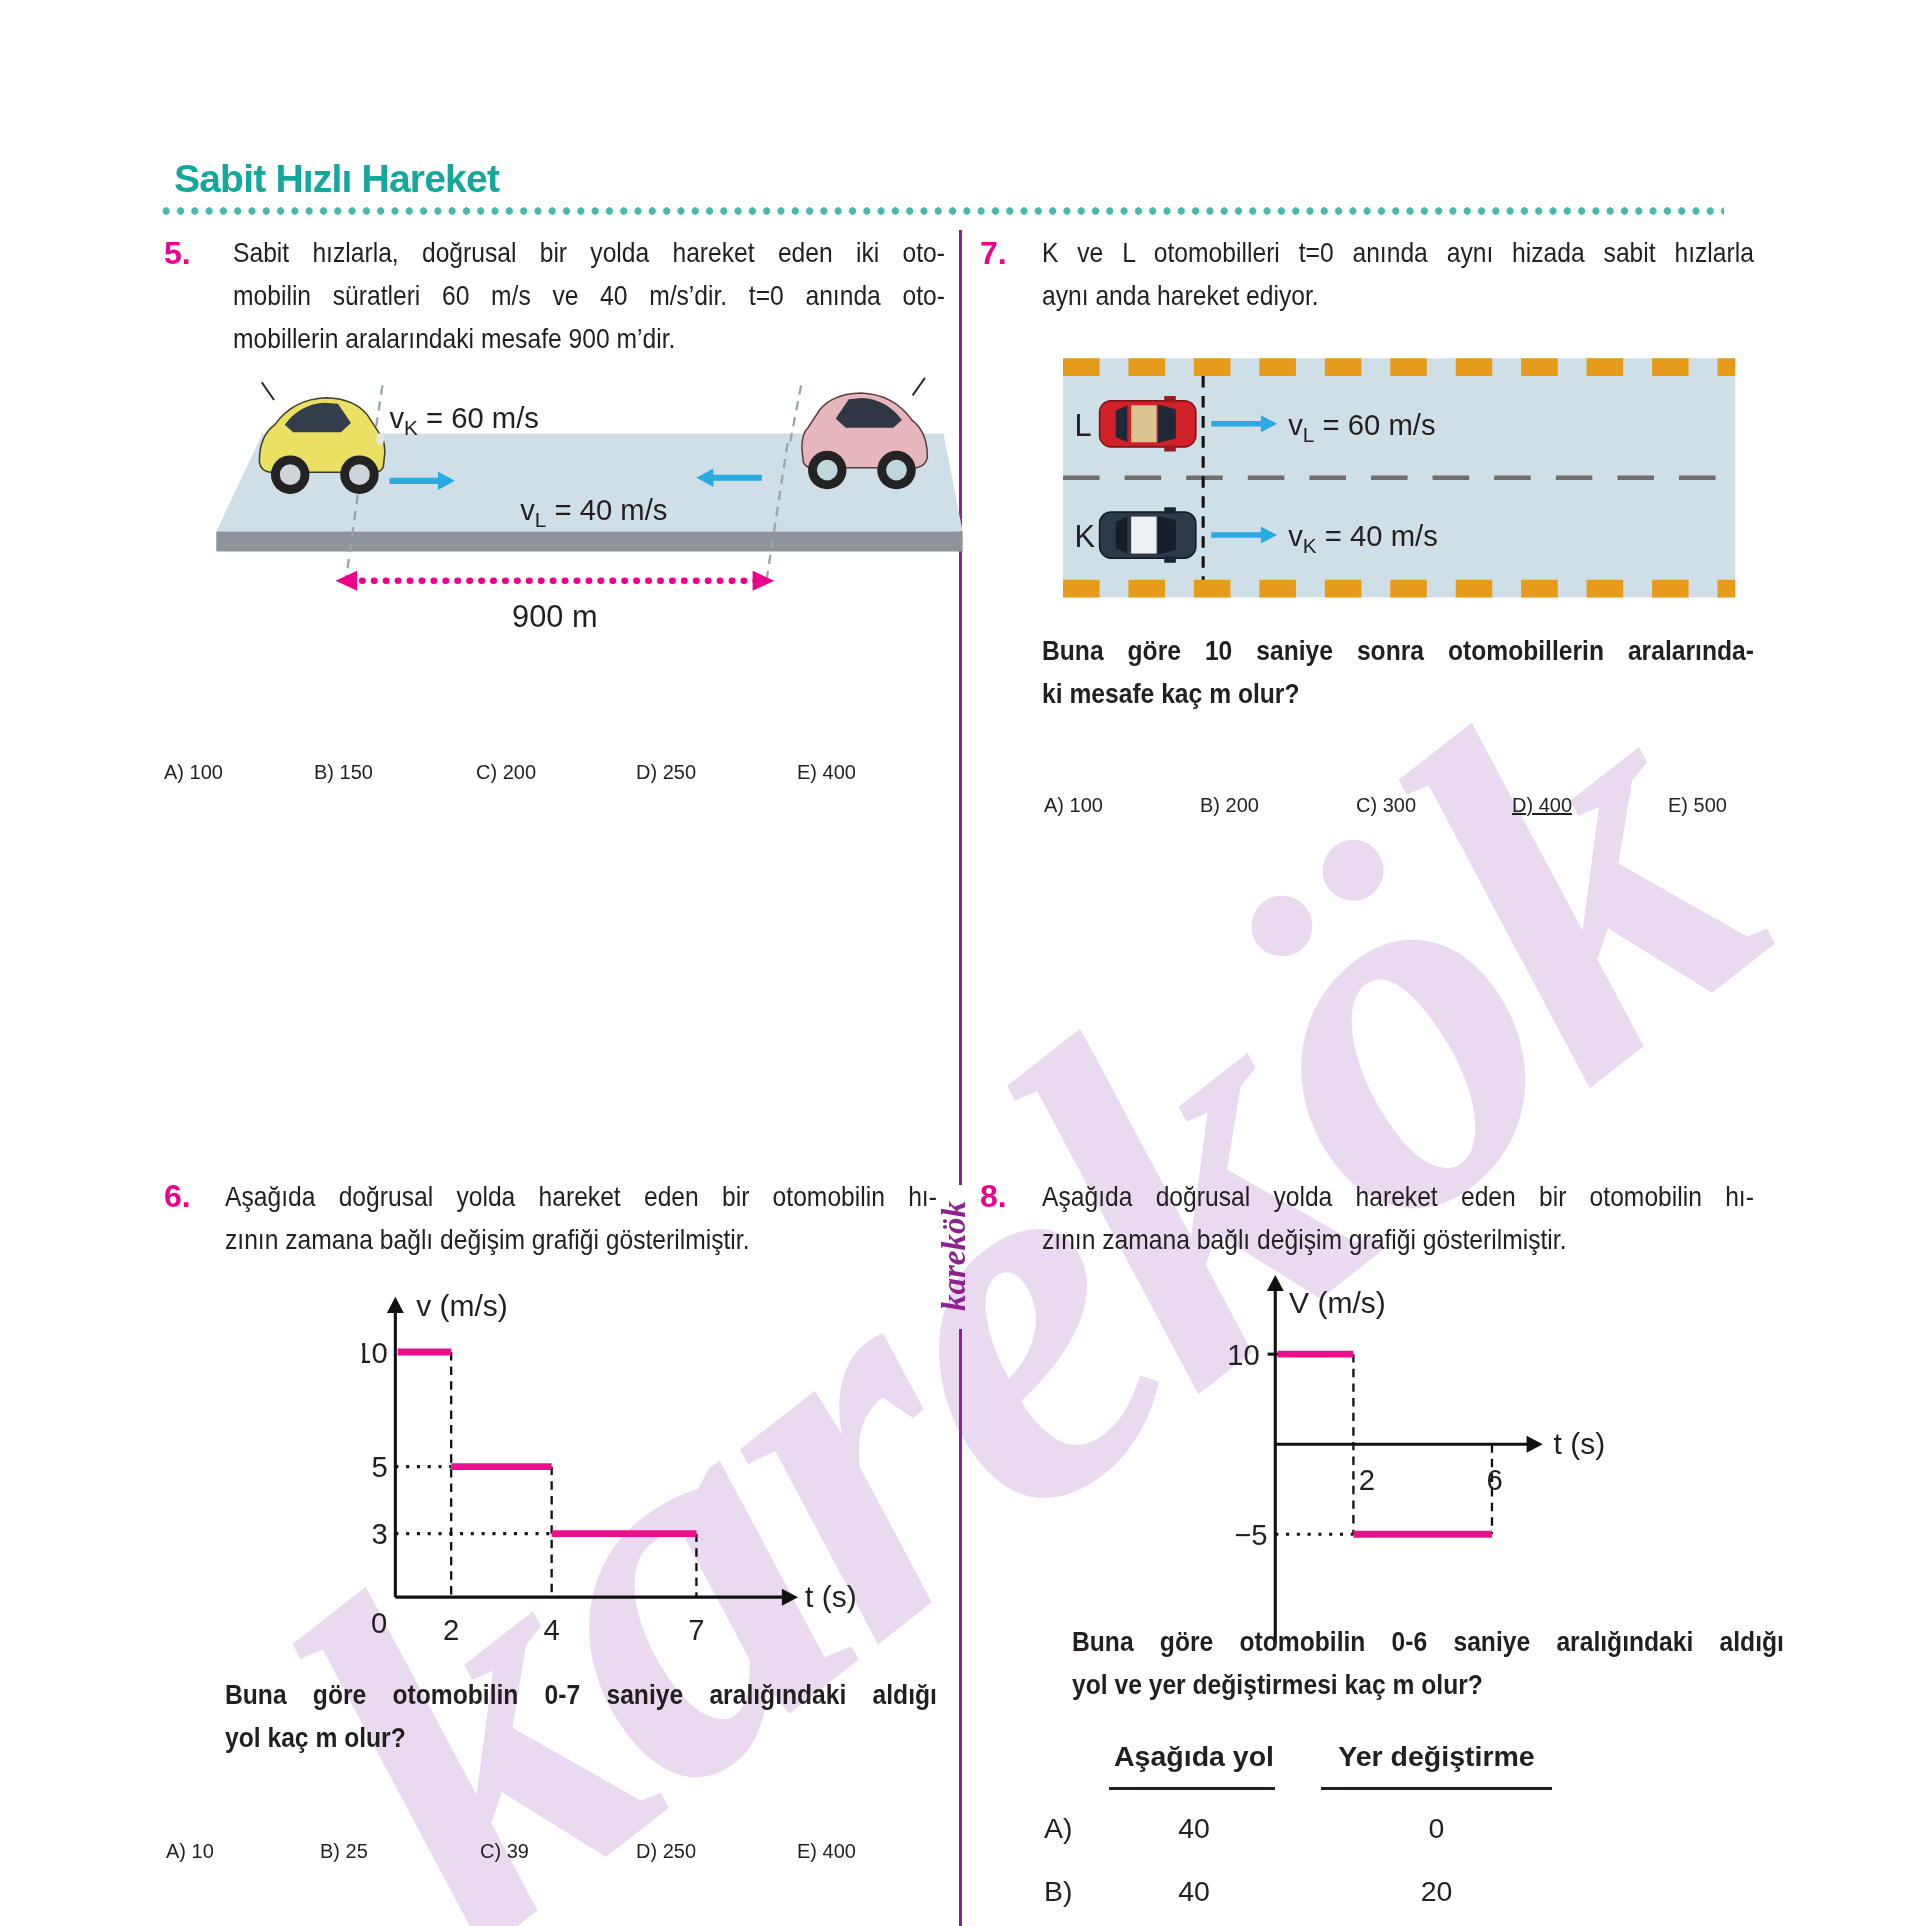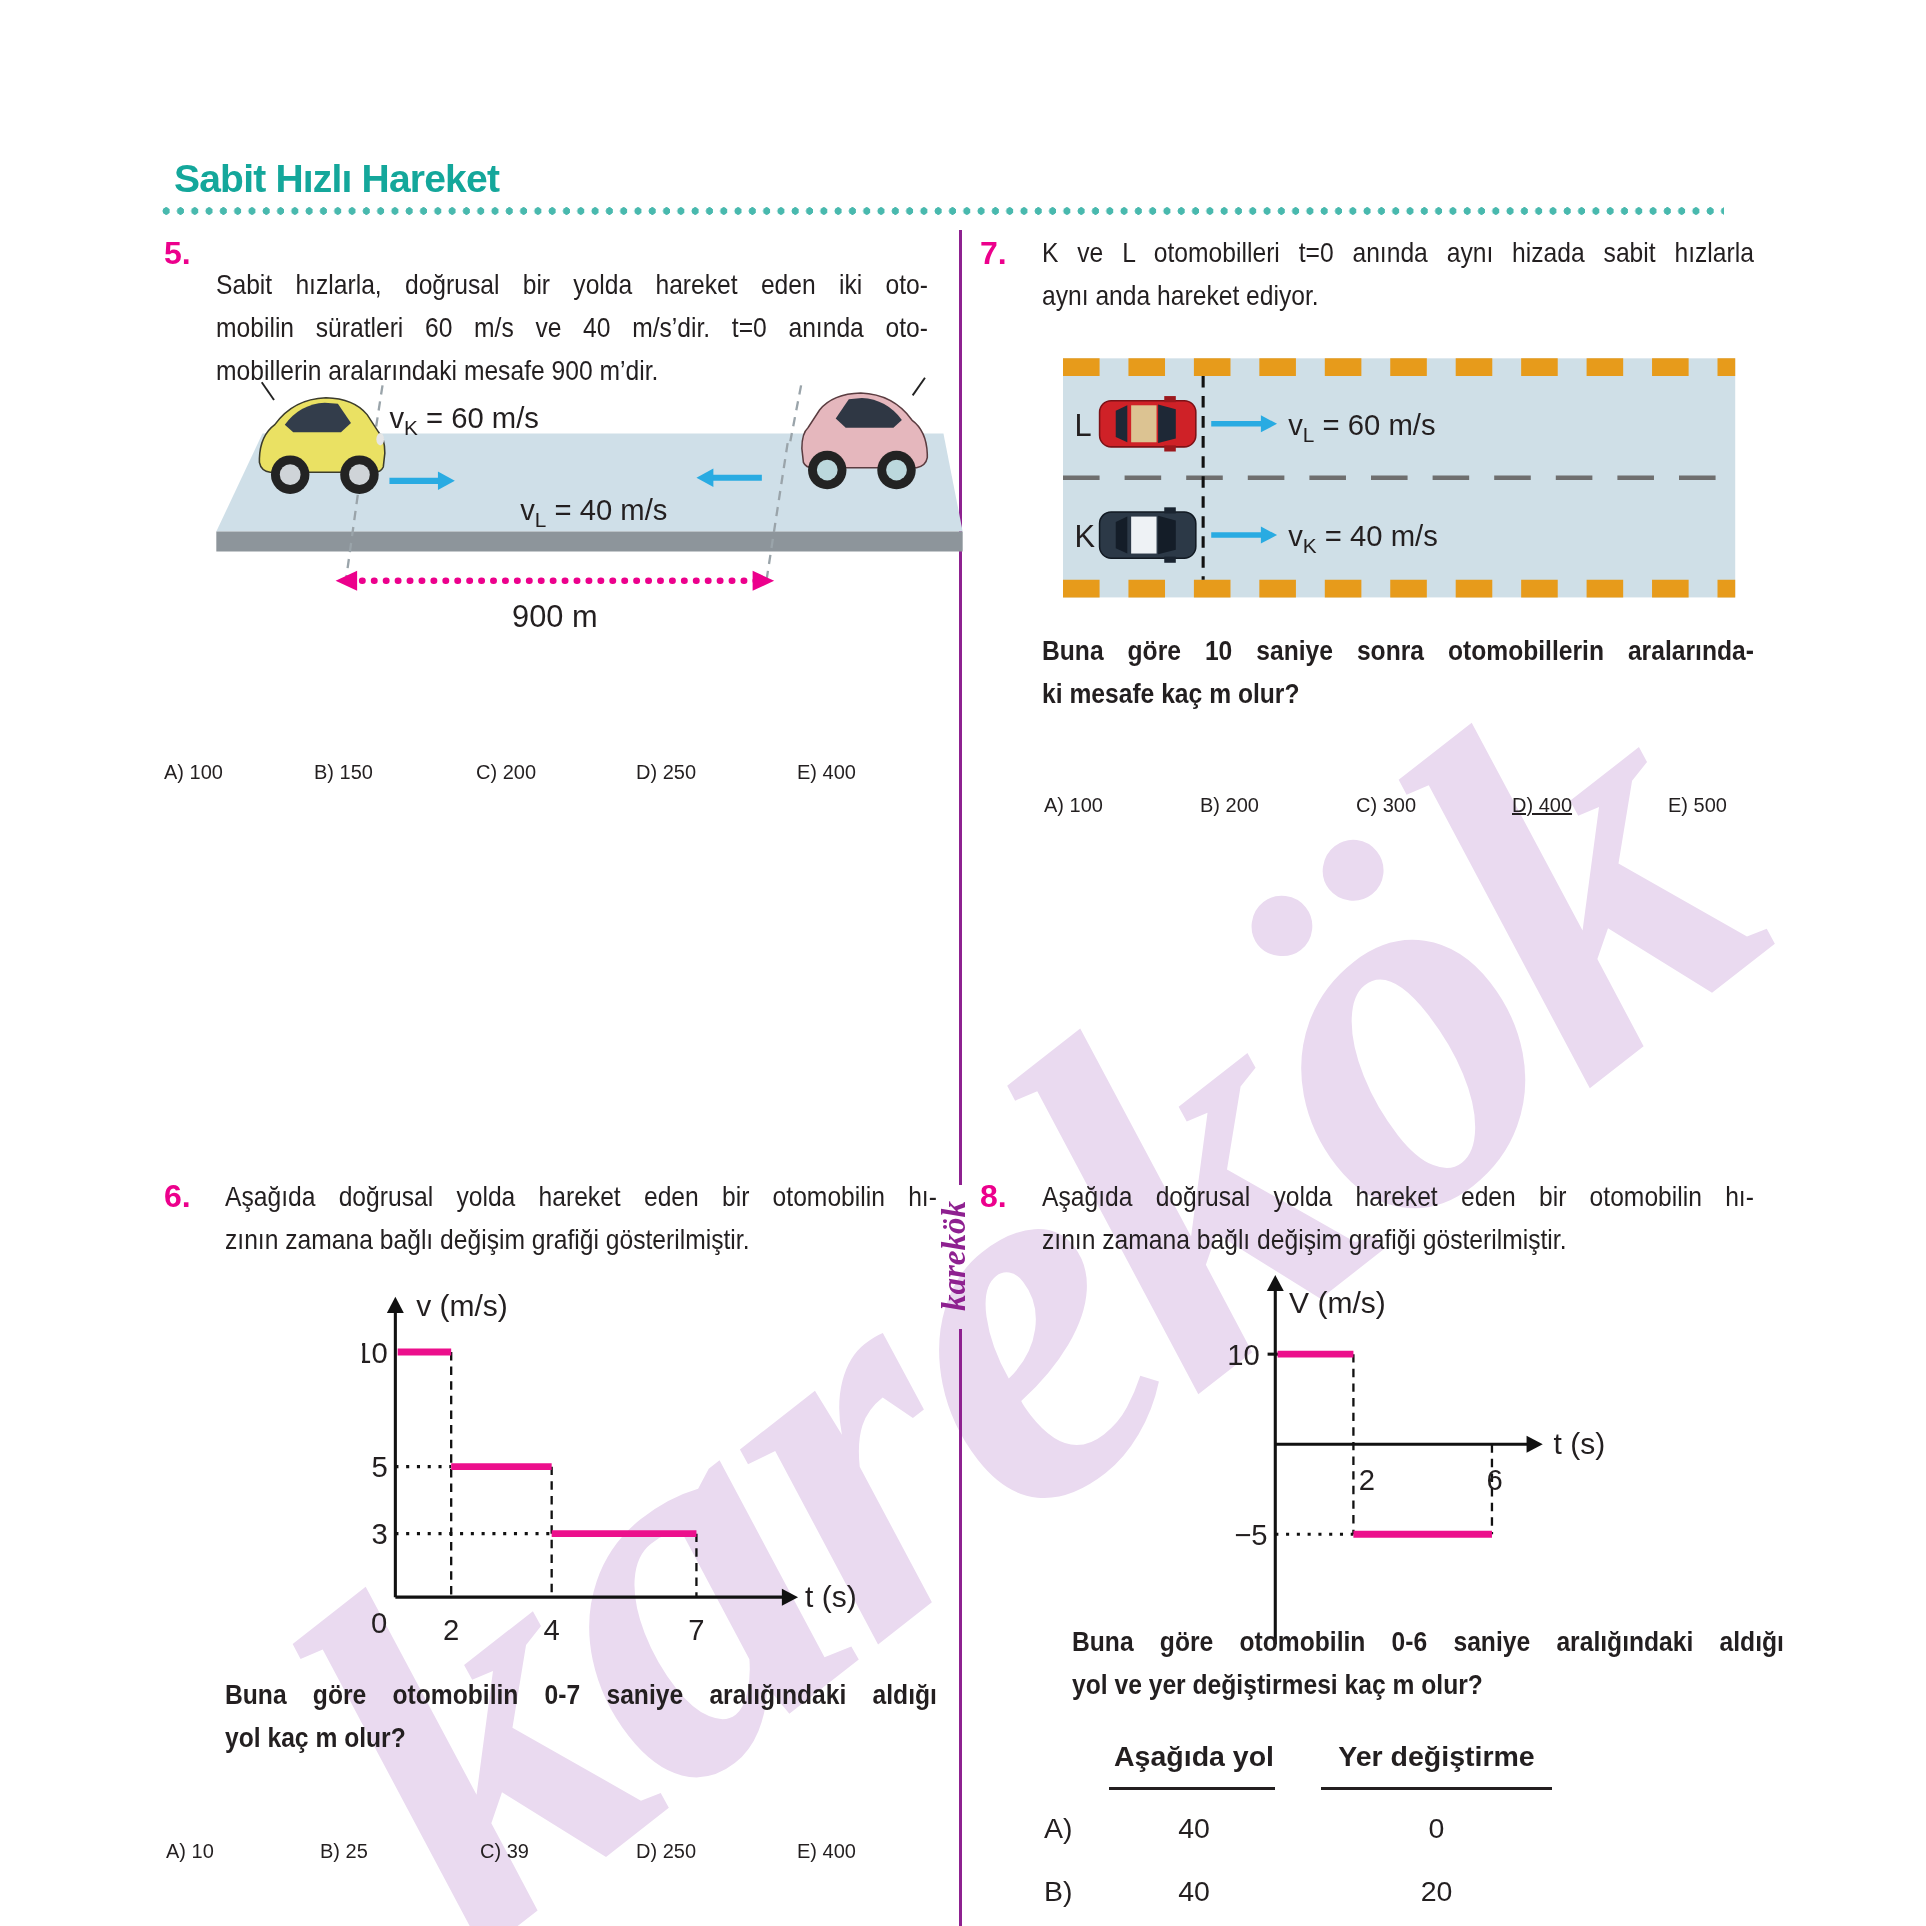--- a/index.html
+++ b/index.html
@@ -46,21 +46,21 @@
 
   <div class="watermark">karekök</div>
 
   <div class="title">Sabit Hızlı Hareket</div>
   <div class="dotted"></div>
   <div class="divider div-seg1"></div>
   <div class="divider div-seg2"></div>
   <div class="brand-vert">karekök</div>
 
   <div class="qnum" style="left:164px;top:235px;">5.</div>
-  <div class="tblock" style="left:216px;top:231px;margin-top:32px;">
+  <div class="tblock" style="left:233px;top:231px;">
     <div class="line">Sabit hızlarla, doğrusal bir yolda  hareket eden iki oto-</div>
     <div class="line">mobilin süratleri 60 m/s ve 40 m/s’dir. t=0 anında oto-</div>
     <div class="line last">mobillerin aralarındaki mesafe 900 m’dir.</div>
   </div>
 
   <svg style="left:208px;top:370px;" width="763" height="277" viewBox="0 0 1980 720">
 
     <polygon points="140,165 1910,165 1960,420 20,420" fill="#cfdfe8"></polygon>
     <polygon points="20,420 1960,420 1960,472 20,472" fill="#8d959b"></polygon>
 

